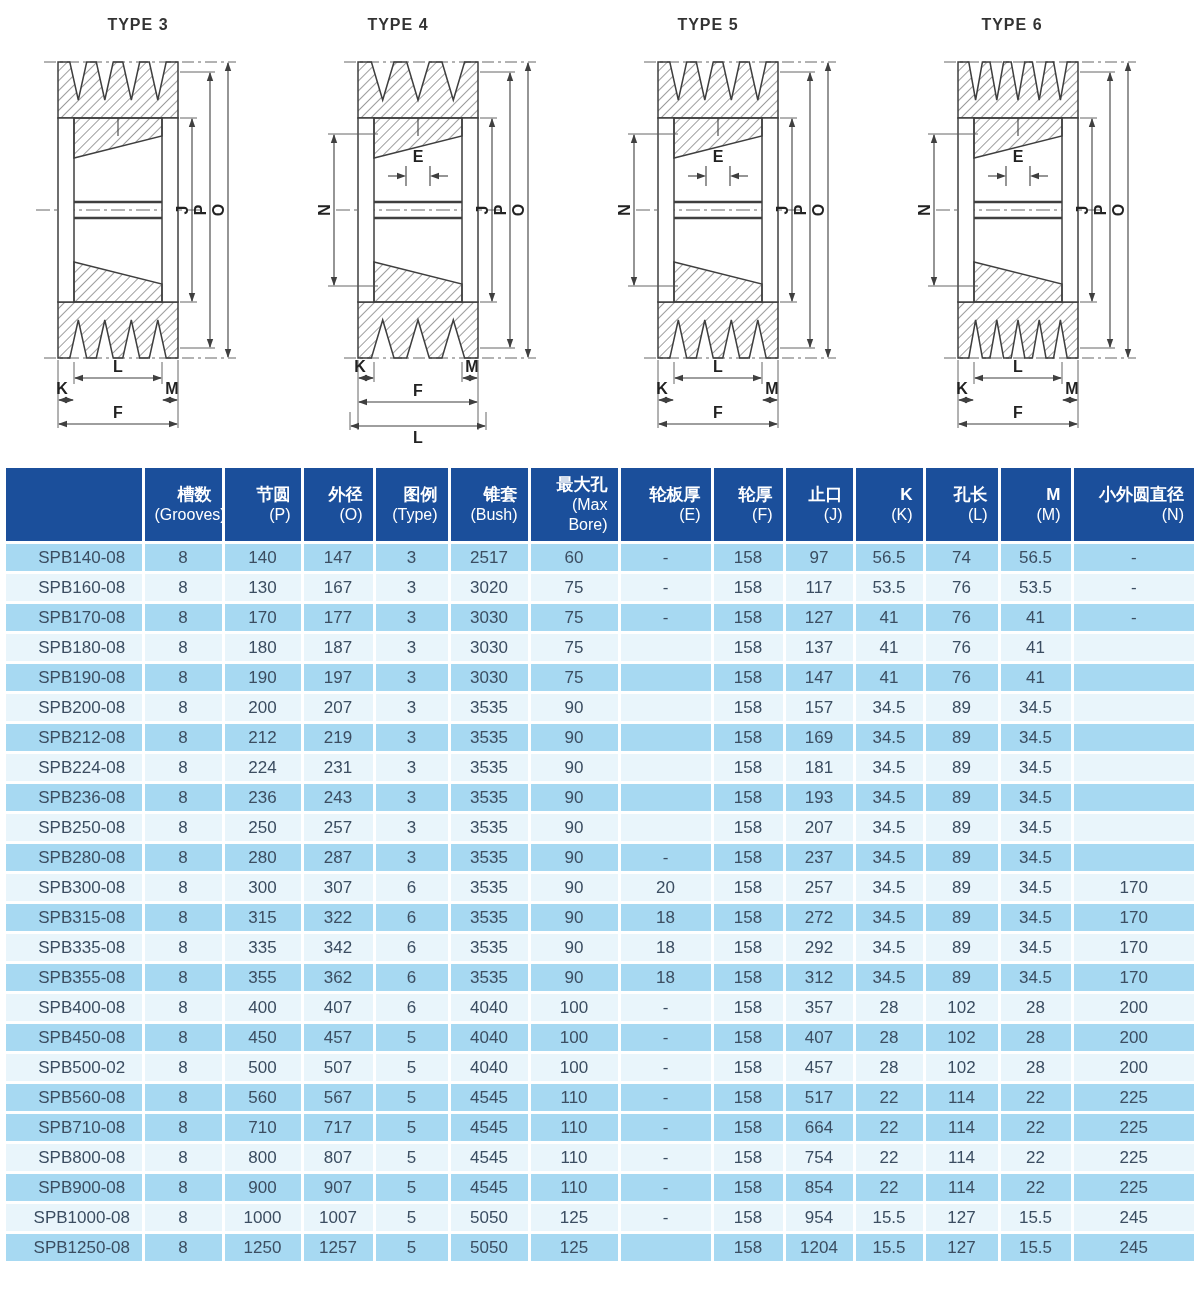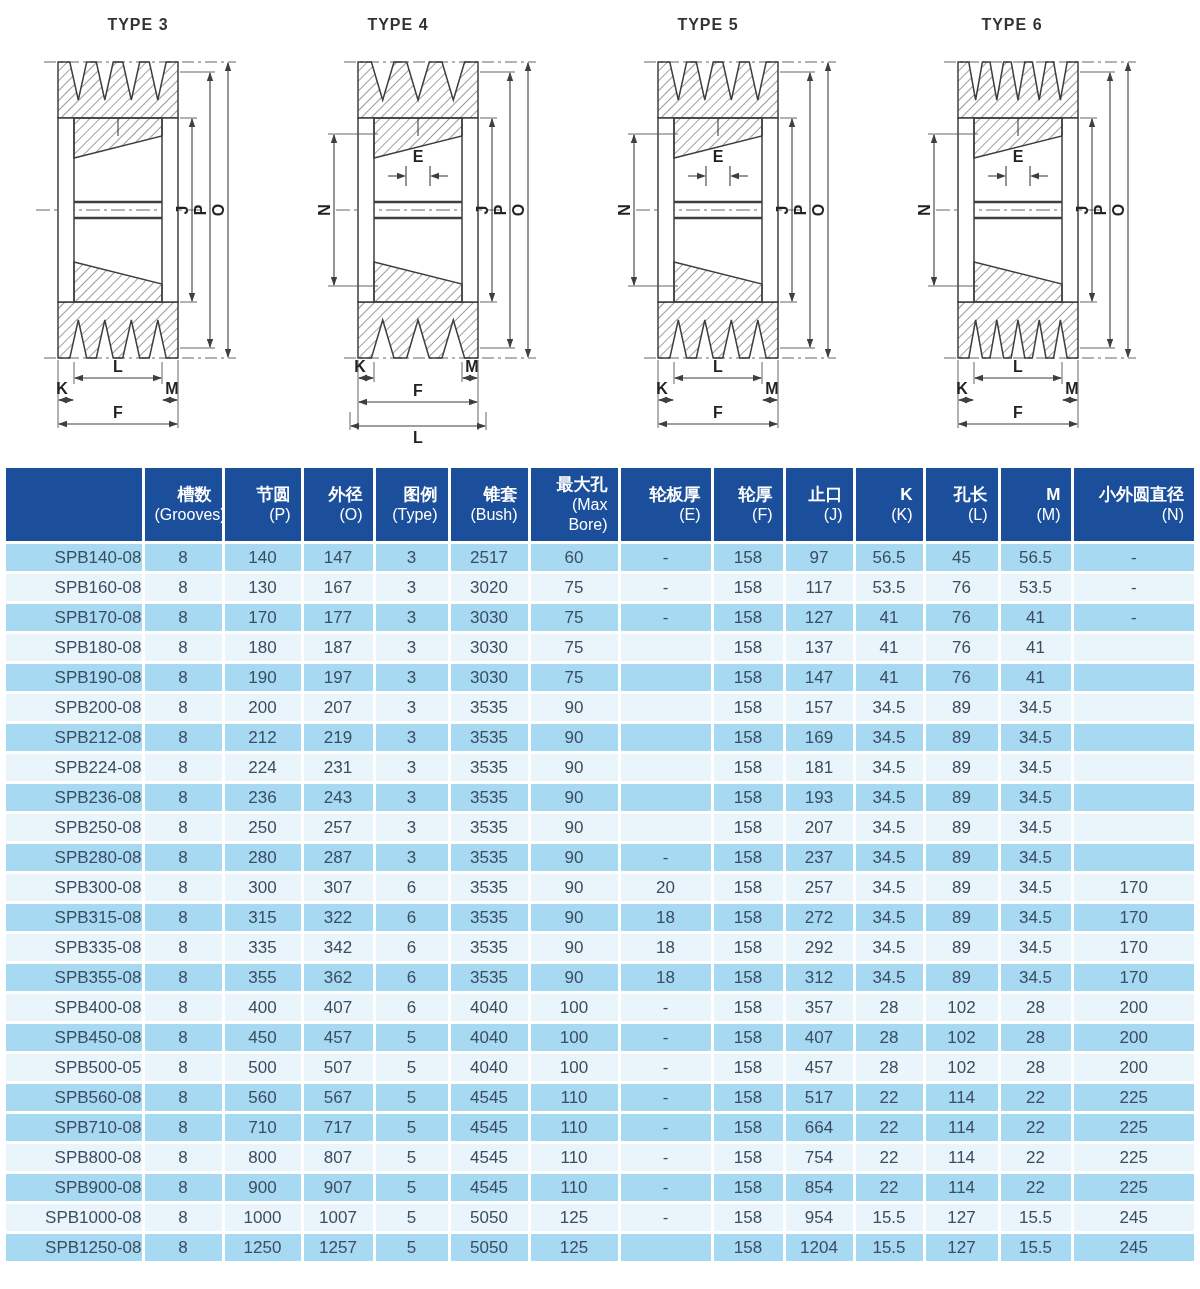--- a/index.html
+++ b/index.html
@@ -28,21 +28,21 @@
     text-align:right;vertical-align:middle;height:62px;padding:6px 10px;margin-top:11px;
   }
   thead .zh{display:block;font-size:17px;font-weight:700;line-height:1.25;}
   thead .en{display:block;font-size:16px;font-weight:400;line-height:1.25;}
   tbody td{
     text-align:center;font-size:17px;color:var(--cell-text);
     height:27px;line-height:27px;white-space:nowrap;overflow:hidden;
   }
   tbody tr.odd  td{background:var(--row-light);}
   tbody tr.even td{background:var(--row-pale);}
-  tbody td.name{text-align:right;padding-left:16px;}
+  tbody td.name{text-align:center;padding-left:16px;}
 </style>
 </head>
 <body>
 
 <div class="drawings">
     <div class="panel">
       <svg width="300" height="460" viewBox="0 0 300 460">
         <defs>
           <pattern id="h0" width="7" height="7" patternUnits="userSpaceOnUse" patternTransform="rotate(45)">
             <line x1="0" y1="0" x2="0" y2="7" stroke="#4a4a4a" stroke-width="1.1"></line>
@@ -404,21 +404,21 @@
         <td>8</td>
         <td>140</td>
         <td>147</td>
         <td>3</td>
         <td>2517</td>
         <td>60</td>
         <td>-</td>
         <td>158</td>
         <td>97</td>
         <td>56.5</td>
-        <td>45</td>
+        <td>74</td>
         <td>56.5</td>
         <td>-</td>
       </tr>
       <tr class="even">
         <td class="name">SPB160-08</td>
         <td>8</td>
         <td>130</td>
         <td>167</td>
         <td>3</td>
         <td>3020</td>
@@ -665,21 +665,21 @@
         <td>100</td>
         <td>-</td>
         <td>158</td>
         <td>407</td>
         <td>28</td>
         <td>102</td>
         <td>28</td>
         <td>200</td>
       </tr>
       <tr class="even">
-        <td class="name">SPB500-05</td>
+        <td class="name">SPB500-02</td>
         <td>8</td>
         <td>500</td>
         <td>507</td>
         <td>5</td>
         <td>4040</td>
         <td>100</td>
         <td>-</td>
         <td>158</td>
         <td>457</td>
         <td>28</td>

